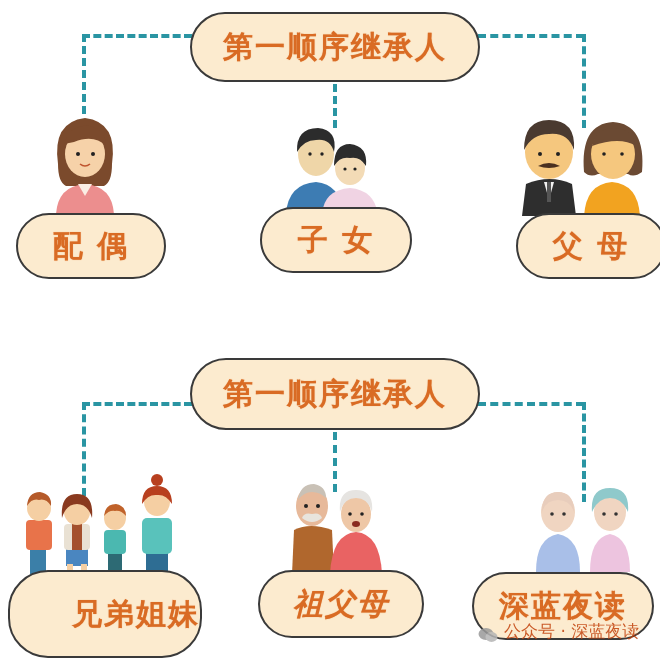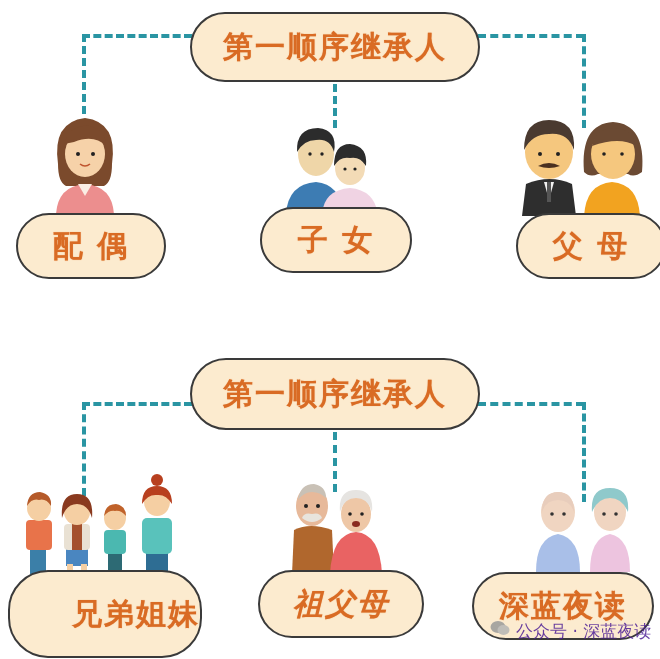--- a/index.html
+++ b/index.html
@@ -13,22 +13,22 @@
     display:flex; align-items:center; justify-content:center;
     color:#d96b24; font-weight:bold; letter-spacing:2px;
   }
   .pill span { text-shadow:0 0 1px #e9a26a; }
   .title-pill { font-size:30px; }
   .leaf-pill { font-size:30px; }
   .dash-h { position:absolute; height:0; border-top:4px dashed #2a95a3; }
   .dash-v { position:absolute; width:0; border-left:4px dashed #2a95a3; }
   .fig { position:absolute; }
   .watermark {
-    position:absolute; left:490px; right:0; top:620px;
-    color:#4c1d95; font-size:17px; opacity:.85; display:flex; align-items:flex-start; gap:6px;
+    position:absolute; left:478px; right:0; top:620px;
+    color:#c2410c; font-size:17px; opacity:.85; display:flex; align-items:flex-end; gap:6px;
   }
 </style>
 </head>
 <body>
 
 <div>
 
   <div class="dash-h" style="left:82px; top:34px; width:110px;"></div>
   <div class="dash-v" style="left:82px; top:34px; height:80px;"></div>
   <div class="dash-h" style="left:478px; top:34px; width:106px;"></div>

